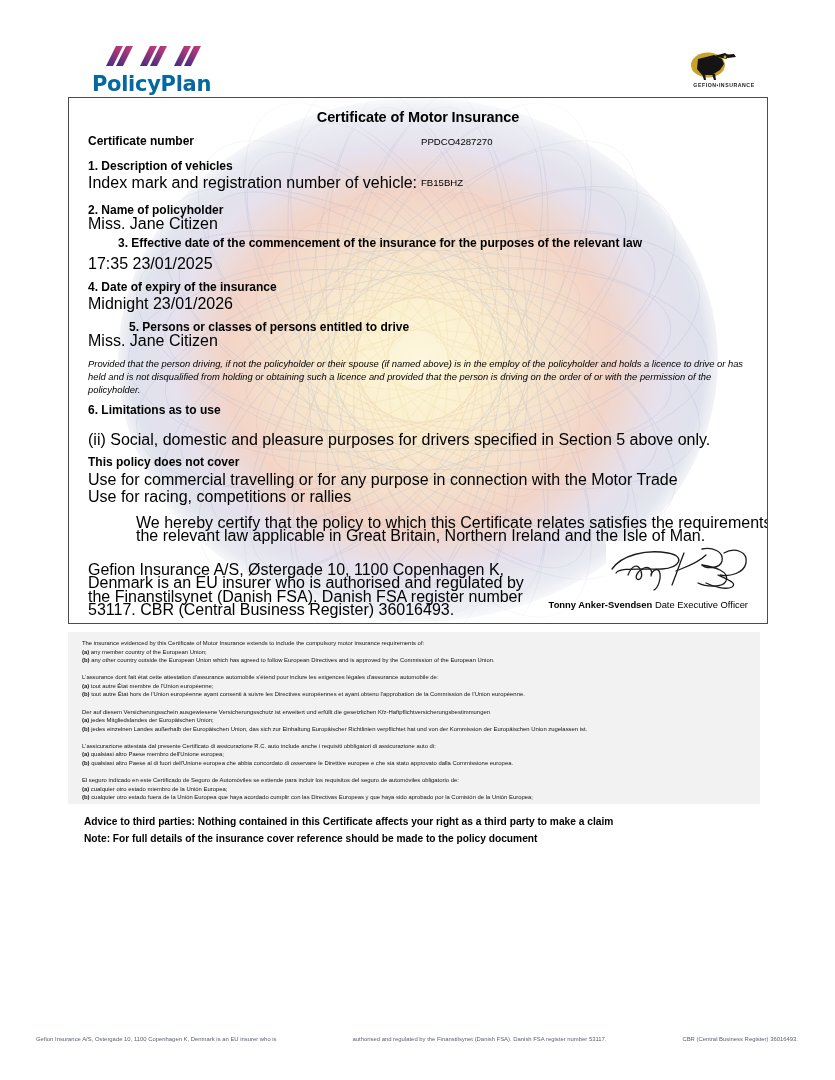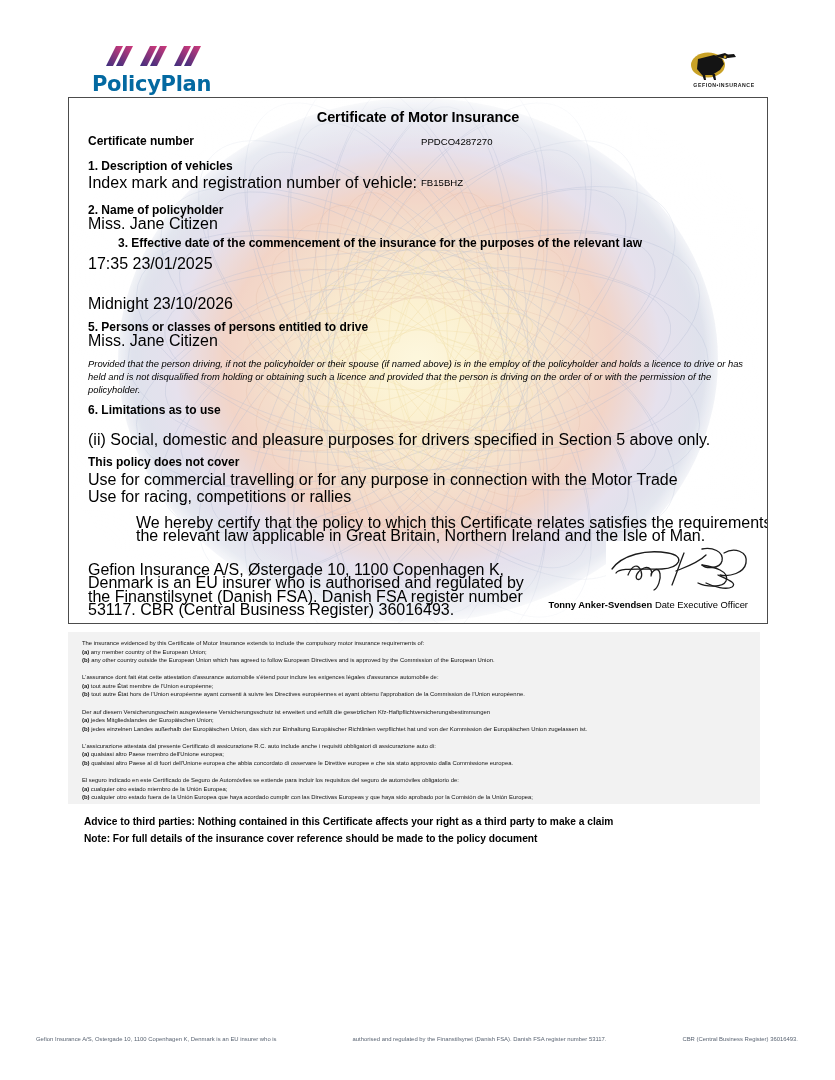--- a/index.html
+++ b/index.html
@@ -354,23 +354,24 @@
       <div class="row sec-head" style="top:62px;">1. Description of vehicles</div>
       <div class="row body-txt" style="top:78px;">Index mark and registration number of vehicle:</div>
       <div class="val-col" style="top:78px;">FB15BHZ</div>
 
       <div class="row sec-head" style="top:106px;">2. Name of policyholder</div>
       <div class="row body-txt" style="top:119px;">Miss. Jane Citizen</div>
 
       <div class="row sec-head" style="top:139px;margin-left:30px;">3. Effective date of the commencement of the insurance for the purposes of the relevant law</div>
       <div class="row body-txt" style="top:159px;">17:35 23/01/2025</div>
 
-      <div class="row body-txt" style="top:199px;">Midnight 23/10/2026</div>
-
-      <div class="row sec-head" style="top:223px;">5. Persons or classes of persons entitled to drive</div>
+      <div class="row sec-head" style="top:183px;">4. Date of expiry of the insurance</div>
+      <div class="row body-txt" style="top:199px;">Midnight 23/01/2026</div>
+
+      <div class="row sec-head" style="top:223px;margin-left:41px;">5. Persons or classes of persons entitled to drive</div>
       <div class="row body-txt" style="top:236px;">Miss. Jane Citizen</div>
 
       <div class="row proviso" style="top:259px; width:658px;">Provided that the person driving, if not the policyholder or their spouse (if named above) is in the employ of the policyholder and holds a licence to drive or has held and is not disqualified from holding or obtaining such a licence and provided that the person is driving on the order of or with the permission of the policyholder.</div>
 
       <div class="row sec-head" style="top:306px;">6. Limitations as to use</div>
       <div class="row body-txt" style="top:335px;">(ii) Social, domestic and pleasure purposes for drivers specified in Section 5 above only.</div>
 
       <div class="row sec-head" style="top:358px;">This policy does not cover</div>
       <div class="row body-txt" style="top:375px;">Use for commercial travelling or for any purpose in connection with the Motor Trade</div>
       <div class="row body-txt" style="top:392px;">Use for racing, competitions or rallies</div>

